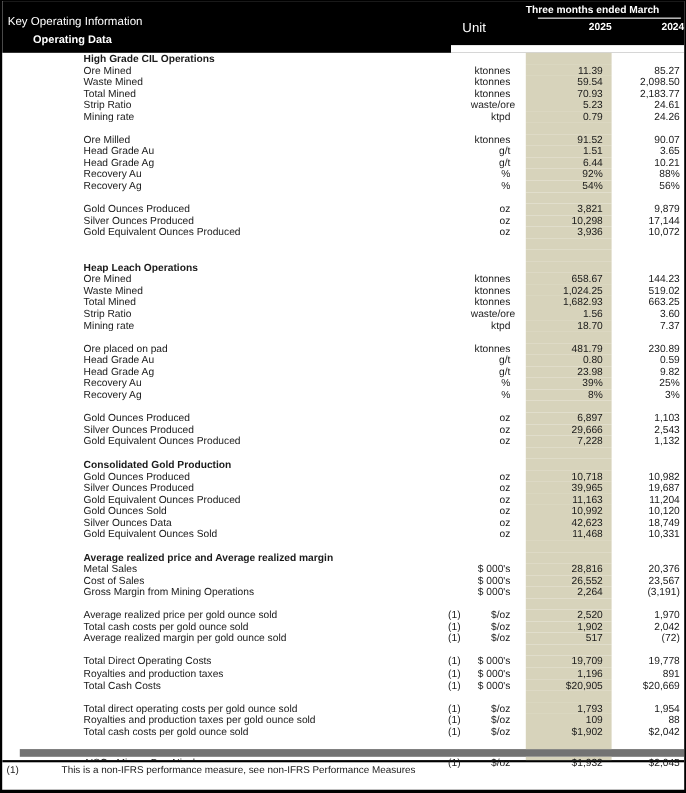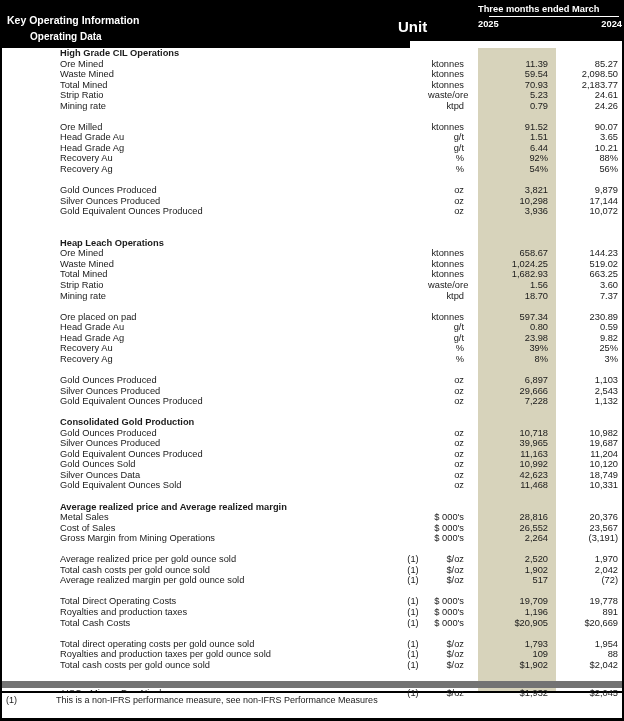--- a/index.html
+++ b/index.html
@@ -16,30 +16,30 @@
     border-right: 2px solid #000;
     border-bottom: 3px solid #000;
     border-top: 1px solid #000;
     overflow: hidden;
     color: #1a1a1a;
   }
 
   
   .hdr { position: relative; height: 47px; background: #000; color: #fff; }
   .hdr-notch { position: absolute; left: 408px; right: 0; top: 40px; height: 7px; background: #fff; }
-  .title    { position: absolute; left: 5px;  top: 13px; font-size: 10.5px; font-weight: bold; white-space: nowrap; }
+  .title    { position: absolute; left: 5px;  top: 13px; font-size: 10.5px; font-weight: normal; white-space: nowrap; }
   .subtitle { position: absolute; left: 28px; top: 30px; font-size: 10px;  font-weight: bold; white-space: nowrap; z-index: 2; }
-  .unit-h   { position: absolute; left: 396px; width: 66px; top: 17px; text-align: left; font-size: 15px; font-weight: bold; }
+  .unit-h   { position: absolute; left: 396px; width: 66px; top: 17px; text-align: center; font-size: 12px; font-weight: normal; }
   .period   { position: absolute; left: 476px; width: 144px; top: 3px; font-size: 9.3px; font-weight: bold; white-space: nowrap; }
   .period-rule { position: absolute; left: 487px; width: 130px; top: 15px; height: 1px; background: #fff; }
-  .y25-h { position: absolute; left: 476px; width: 78px; top: 18px; text-align: left; font-size: 9.3px; font-weight: bold; }
+  .y25-h { position: absolute; left: 476px; width: 78px; top: 18px; text-align: right; font-size: 9.3px; font-weight: bold; }
   .y24-h { position: absolute; left: 554px; width: 66px; top: 18px; text-align: right; font-size: 9.3px; font-weight: bold; }
 
   
-  .tbl { position: relative; }
+  .tbl { position: relative; padding-left: 16px; }
   .row { display: flex; height: 10.55px; line-height: 10.6px; font-size: 9.3px; white-space: nowrap; }
   .row.topline { border-top: 7px solid #737373; }
   .c-label { flex: 1; padding-left: 58px; overflow: hidden; }
   .row.section .c-label { font-weight: bold; }
   .c-note  { width: 30px; text-align: center; }
   .c-unit  { width: 50px; text-align: right; padding-right: 14px; }
   .c-y25   { width: 78px; text-align: right; padding-right: 8px; background: var(--beige, #d7d3bb); }
   .c-y24   { width: 66px; text-align: right; padding-right: 4px; }
 
   
@@ -236,21 +236,21 @@
         <div class="c-label"></div>
         <div class="c-note"></div>
         <div class="c-unit"></div>
         <div class="c-y25"></div>
         <div class="c-y24"></div>
       </div>
       <div class="row data">
         <div class="c-label">Ore placed on pad</div>
         <div class="c-note"></div>
         <div class="c-unit">ktonnes</div>
-        <div class="c-y25">597.34</div>
+        <div class="c-y25">481.79</div>
         <div class="c-y24">230.89</div>
       </div>
       <div class="row data">
         <div class="c-label">Head Grade Au</div>
         <div class="c-note"></div>
         <div class="c-unit">g/t</div>
         <div class="c-y25">0.80</div>
         <div class="c-y24">0.59</div>
       </div>
       <div class="row data">

